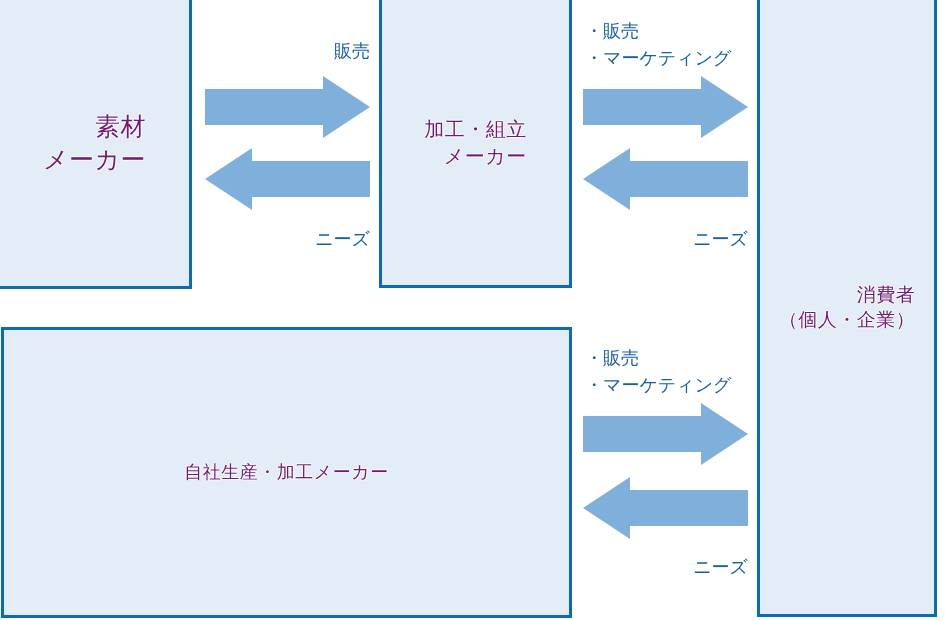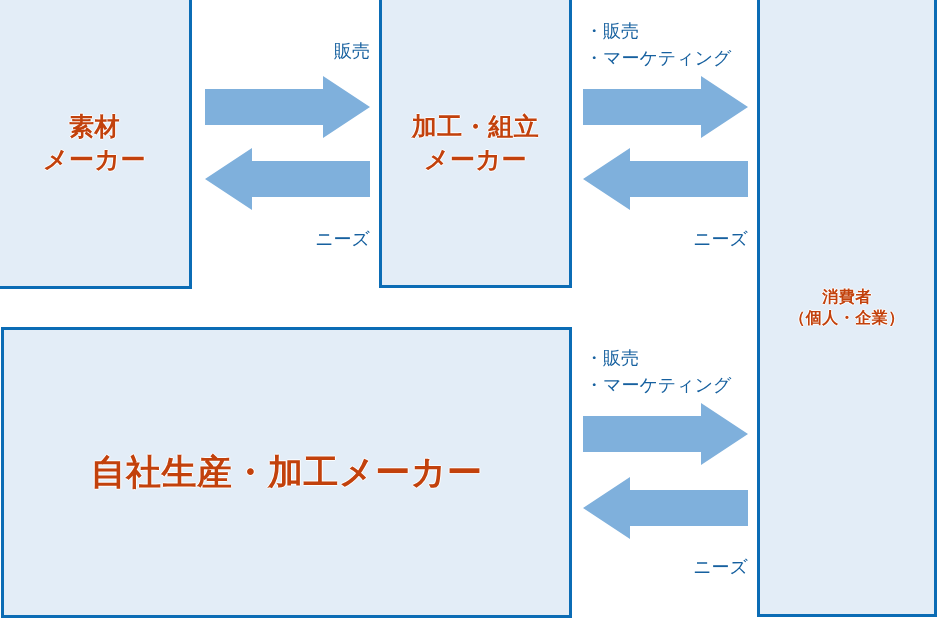--- a/index.html
+++ b/index.html
@@ -24,42 +24,42 @@
   .node {
     position: absolute;
     box-sizing: border-box;
     background: #e3edf7;
     border: 3px solid #0b6cb5;
     display: flex;
     align-items: center;
     justify-content: center;
   }
   .node-label {
-    color: #c2410c;
-    font-weight: bold;
-    text-align: center;
+    color: #701a75;
+    font-weight: normal;
+    text-align: right;
     line-height: 1.32;
     letter-spacing: 0.5px;
     text-shadow:
        1px 0 0 rgba(255,255,255,0.85),
       -1px 0 0 rgba(255,255,255,0.85),
        0 1px 0 rgba(255,255,255,0.85),
        0 -1px 0 rgba(255,255,255,0.85);
     white-space: pre-line;
   }
 
   #node-material  { left: -3px;  top: -3px;  width: 195px; height: 292px; }
   #node-process   { left: 379px; top: -3px;  width: 193px; height: 291px; }
   #node-consumer  { left: 757px; top: -3px;  width: 180px; height: 620px; }
   #node-inhouse   { left: 1px;   top: 327px; width: 571px; height: 291px; }
 
   #node-material  .node-label { font-size: 25px; }
-  #node-process   .node-label { font-size: 25px; }
-  #node-consumer  .node-label { font-size: 16px; }
-  #node-inhouse   .node-label { font-size: 35px; }
+  #node-process   .node-label { font-size: 20px; }
+  #node-consumer  .node-label { font-size: 19px; }
+  #node-inhouse   .node-label { font-size: 18px; }
 
   
   .arrow {
     position: absolute;
   }
   .arrow svg { display: block; }
 
   #arrow-sell-1  { left: 205px; top: 76px;  width: 165px; height: 62px; }
   #arrow-needs-1 { left: 205px; top: 148px; width: 165px; height: 62px; }
   #arrow-sell-2  { left: 583px; top: 76px;  width: 165px; height: 62px; }

